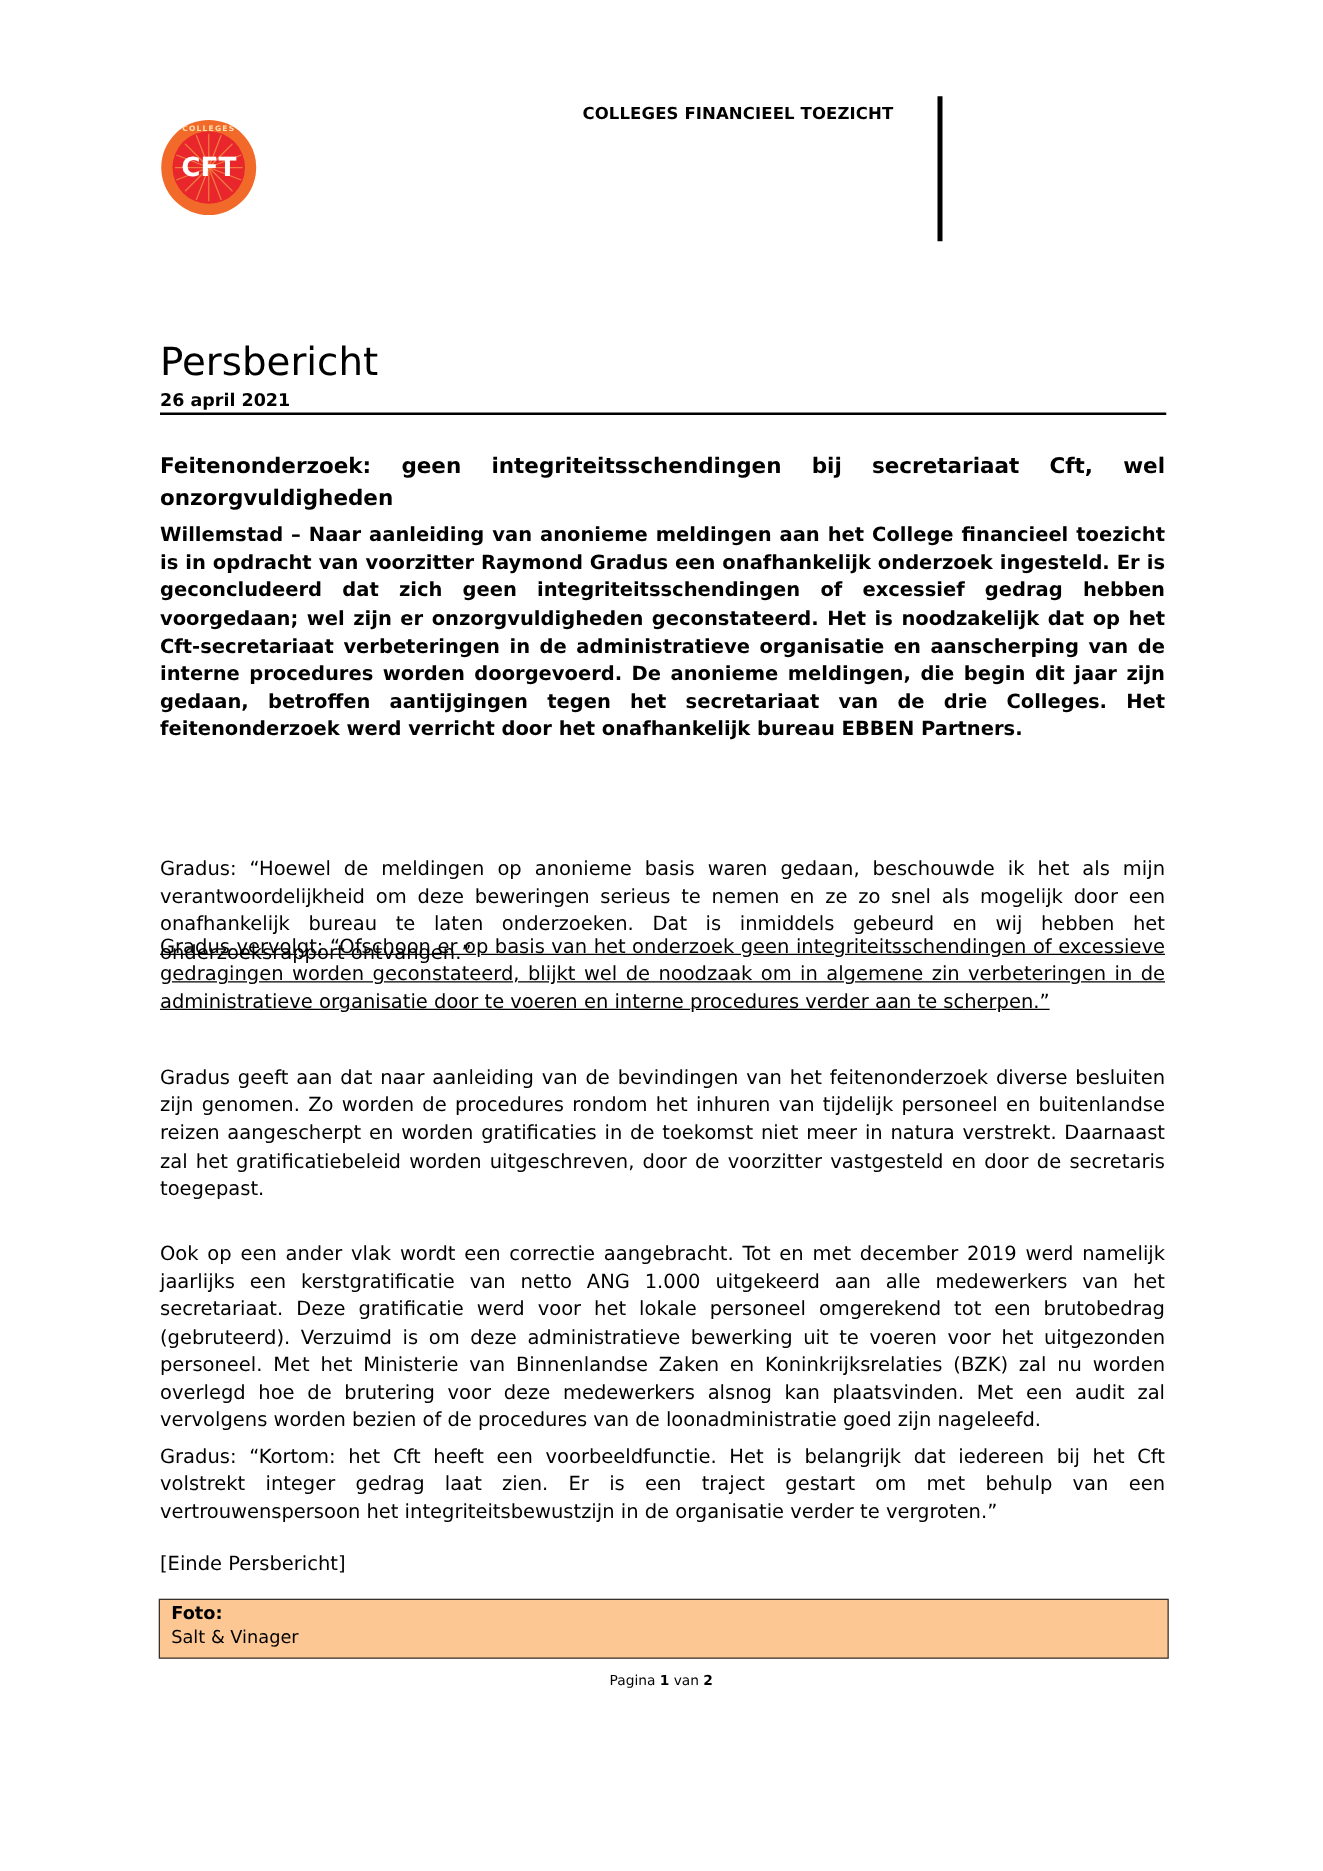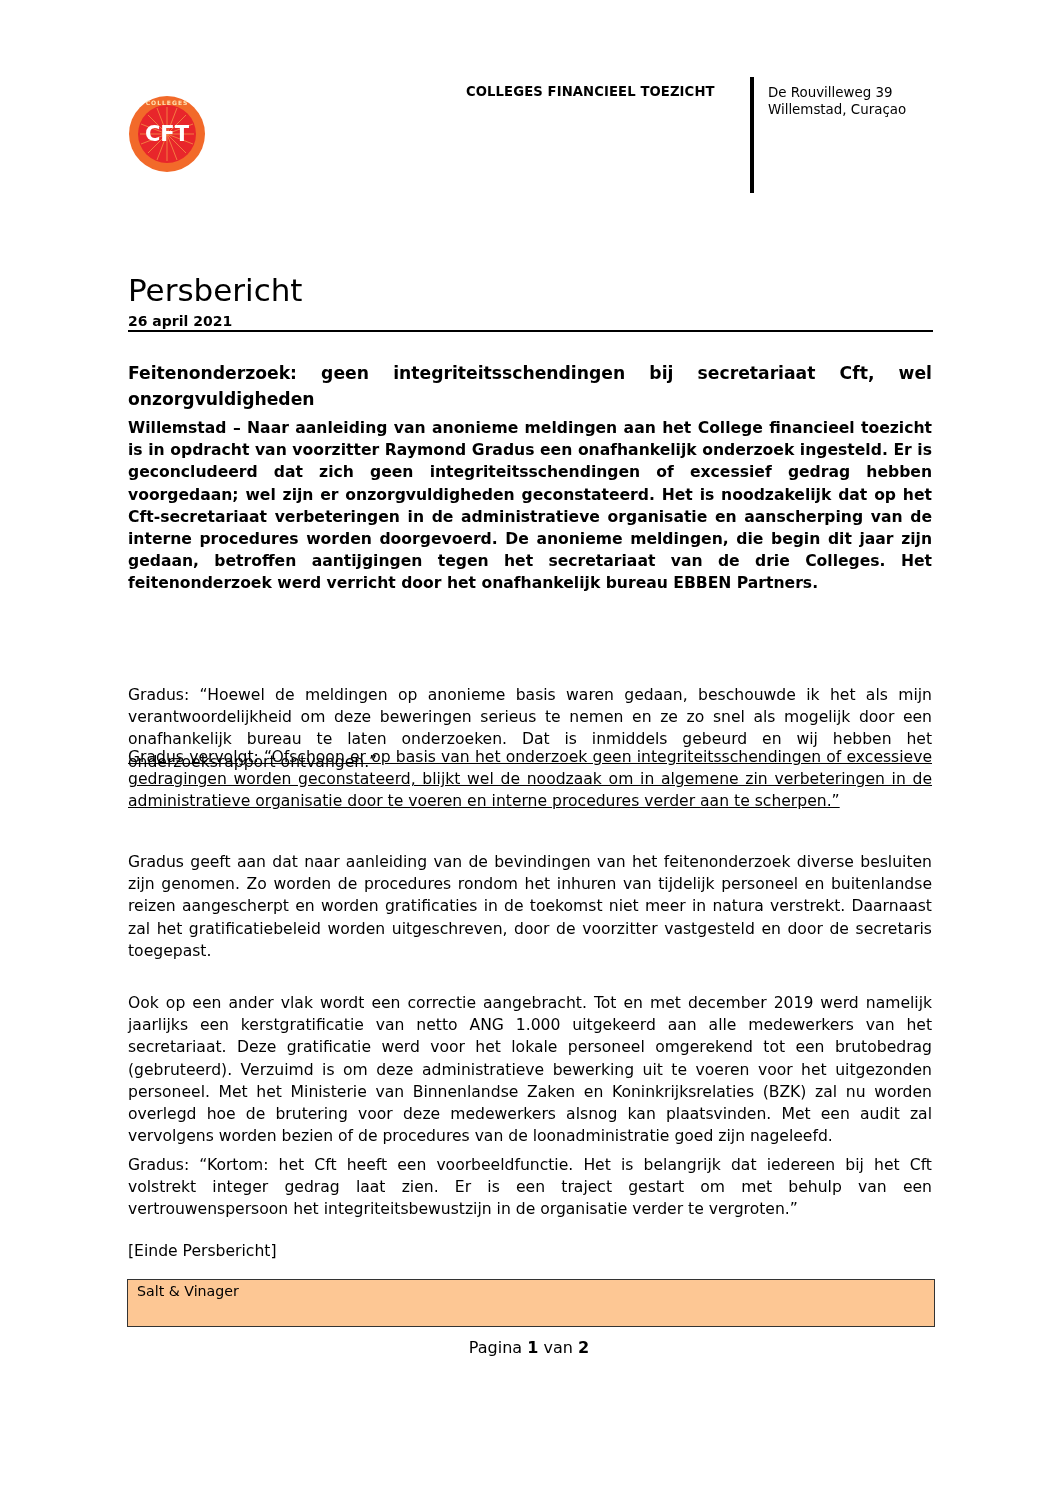--- a/index.html
+++ b/index.html
@@ -23,21 +23,21 @@
   #p-1 { top: 636px; margin-top: 48px; }
   #p-2 { top: 746px; text-decoration: underline; }
   #p-3 { top: 851px; }
   #p-4 { top: 992px; }
   #p-5 { top: 1154px; }
   #p-end { top: 1240px; }
   #foto-box { left: 127px; top: 1279px; width: 808px; height: 48px; background: #fdc794;
               border: 1.5px solid #333; box-sizing: border-box; padding: 2px 9px;
               font-size: 14.2px; line-height: 19px; }
   #foto-box .lbl { font-weight: bold; }
-  #footer { left: 0; top: 1338px; width: 1058px; text-align: center; font-size: 16px; }
+  #footer { left: 0; top: 1338px; width: 1058px; text-align: center; font-size: 11px; }
   #footer b { font-weight: bold; }
 </style>
 </head>
 <body>
 
 <div id="logo" class="abs">
   <svg width="78" height="78" viewBox="0 0 78 78">
     <circle cx="39" cy="39" r="38" fill="#f26a2a"></circle>
     <circle cx="39" cy="39" r="29" fill="#e8262b"></circle>
     <g stroke="#f7a04a" stroke-width="1" opacity="0.7">
@@ -53,41 +53,38 @@
     <text x="39" y="46" text-anchor="middle" font-family="DejaVu Sans, sans-serif" font-weight="bold" font-size="21" fill="#ffffff">CFT</text>
     <text x="39" y="10" text-anchor="middle" font-family="DejaVu Sans, sans-serif" font-weight="bold" font-size="6" fill="#ffe0b0" letter-spacing="1">COLLEGES</text>
   </svg>
 </div>
 
 <div id="org-name" class="abs">COLLEGES FINANCIEEL TOEZICHT</div>
 
 <div id="vbar" class="abs"></div>
 
 <div id="addresses" class="abs">
-  <div class="addr">
-    <div>De Rouvilleweg 39</div>
-    <div>Willemstad, Curaçao</div>
-  </div>
 </div>
 
 <div id="title" class="abs">Persbericht</div>
 <div id="date" class="abs">26 april 2021</div>
 <div id="hrule" class="abs"></div>
 
 <div id="headline" class="abs">Feitenonderzoek: geen integriteitsschendingen bij secretariaat Cft, wel onzorgvuldigheden</div>
 
 <div id="p-lead" class="abs para bold">Willemstad – Naar aanleiding van anonieme meldingen aan het College financieel toezicht is in opdracht van voorzitter Raymond Gradus een onafhankelijk onderzoek ingesteld. Er is geconcludeerd dat zich geen integriteitsschendingen of excessief gedrag hebben voorgedaan; wel zijn er onzorgvuldigheden geconstateerd. Het is noodzakelijk dat op het Cft-secretariaat verbeteringen in de administratieve organisatie en aanscherping van de interne procedures worden doorgevoerd. De anonieme meldingen, die begin dit jaar zijn gedaan, betroffen aantijgingen tegen het secretariaat van de drie Colleges. Het feitenonderzoek werd verricht door het onafhankelijk bureau EBBEN Partners.</div>
 <div id="p-1" class="abs para">Gradus: “Hoewel de meldingen op anonieme basis waren gedaan, beschouwde ik het als mijn verantwoordelijkheid om deze beweringen serieus te nemen en ze zo snel als mogelijk door een onafhankelijk bureau te laten onderzoeken. Dat is inmiddels gebeurd en wij hebben het onderzoeksrapport ontvangen.”</div>
 <div id="p-2" class="abs para">Gradus vervolgt: “Ofschoon er op basis van het onderzoek geen integriteitsschendingen of excessieve gedragingen worden geconstateerd, blijkt wel de noodzaak om in algemene zin verbeteringen in de administratieve organisatie door te voeren en interne procedures verder aan te scherpen.”</div>
 <div id="p-3" class="abs para">Gradus geeft aan dat naar aanleiding van de bevindingen van het feitenonderzoek diverse besluiten zijn genomen. Zo worden de procedures rondom het inhuren van tijdelijk personeel en buitenlandse reizen aangescherpt en worden gratificaties in de toekomst niet meer in natura verstrekt. Daarnaast zal het gratificatiebeleid worden uitgeschreven, door de voorzitter vastgesteld en door de secretaris toegepast.</div>
 <div id="p-4" class="abs para">Ook op een ander vlak wordt een correctie aangebracht. Tot en met december 2019 werd namelijk jaarlijks een kerstgratificatie van netto ANG 1.000 uitgekeerd aan alle medewerkers van het secretariaat. Deze gratificatie werd voor het lokale personeel omgerekend tot een brutobedrag (gebruteerd). Verzuimd is om deze administratieve bewerking uit te voeren voor het uitgezonden personeel. Met het Ministerie van Binnenlandse Zaken en Koninkrijksrelaties (BZK) zal nu worden overlegd hoe de brutering voor deze medewerkers alsnog kan plaatsvinden. Met een audit zal vervolgens worden bezien of de procedures van de loonadministratie goed zijn nageleefd.</div>
 <div id="p-5" class="abs para">Gradus: “Kortom: het Cft heeft een voorbeeldfunctie. Het is belangrijk dat iedereen bij het Cft volstrekt integer gedrag laat zien. Er is een traject gestart om met behulp van een vertrouwenspersoon het integriteitsbewustzijn in de organisatie verder te vergroten.”</div>
 <div id="p-end" class="abs para">[Einde Persbericht]</div>
 
 <div id="foto-box" class="abs">
+  <div class="lbl">Foto:</div>
   <div>Salt &amp; Vinager</div>
 </div>
 
 <div id="footer" class="abs">
   <span>Pagina</span>
   <b>1</b>
   <span>van</span>
   <b>2</b>
 </div>
 

